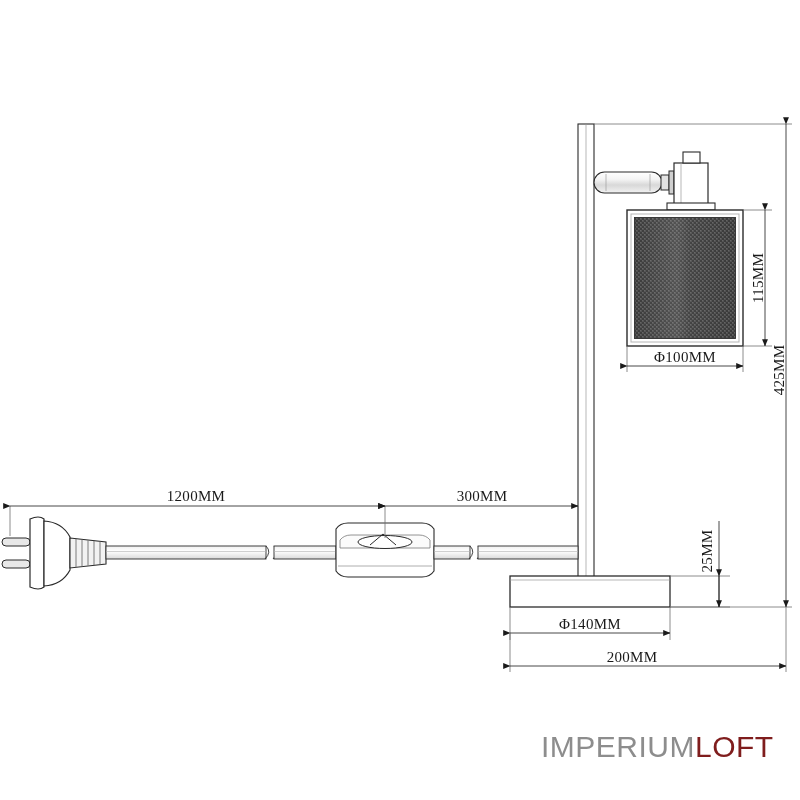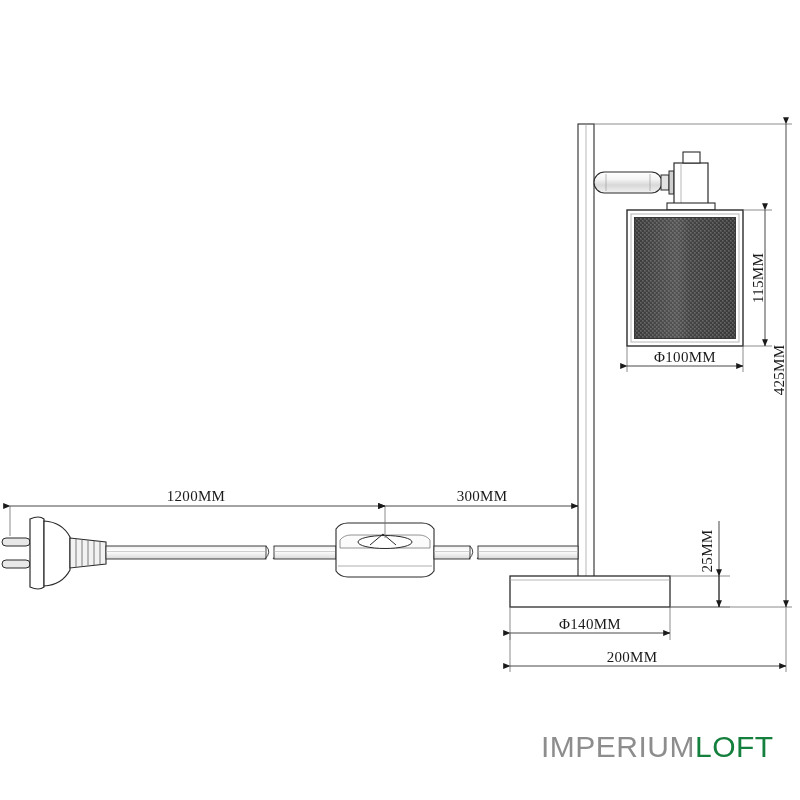--- a/index.html
+++ b/index.html
@@ -41,21 +41,21 @@
     display: flex;
     align-items: center;
     justify-content: flex-start;
     font-family: "Liberation Sans", sans-serif;
     font-size: 30px;
     letter-spacing: 0.5px;
     font-weight: 400;
     white-space: nowrap;
   }
   .logo-imperium { color: #8d8d8d; }
-  .logo-loft { color: #15803d; }
+  .logo-loft { color: #7f1d1d; }
 </style>
 </head>
 <body>
 
 <div id="drawing-root">
 
   <svg class="drawing" viewBox="0 0 800 800" xmlns="http://www.w3.org/2000/svg">
 
     <defs>
 

